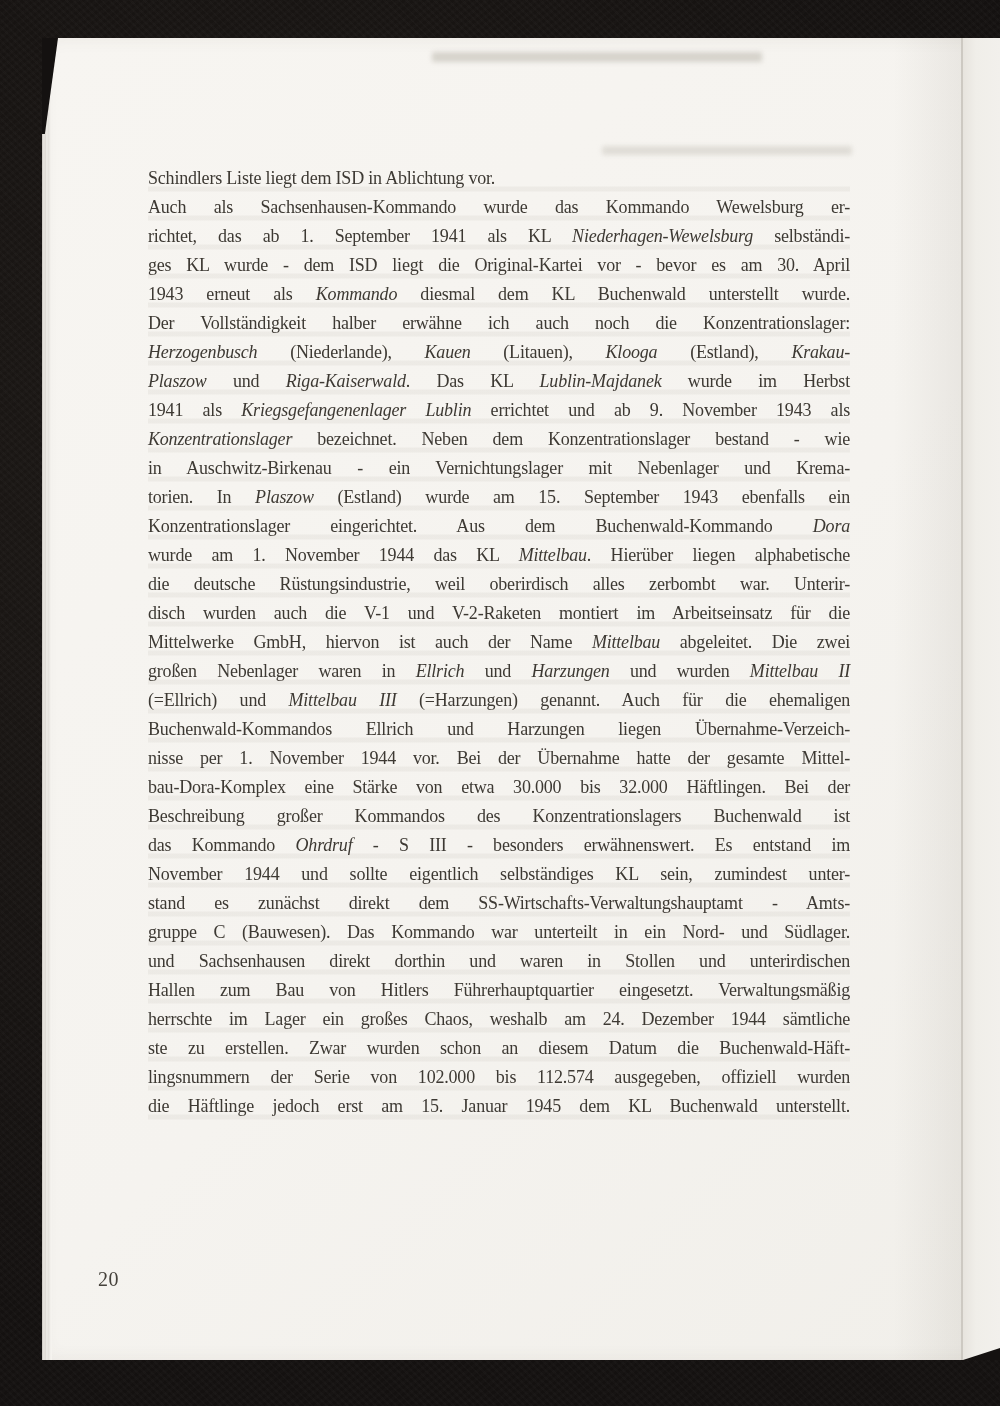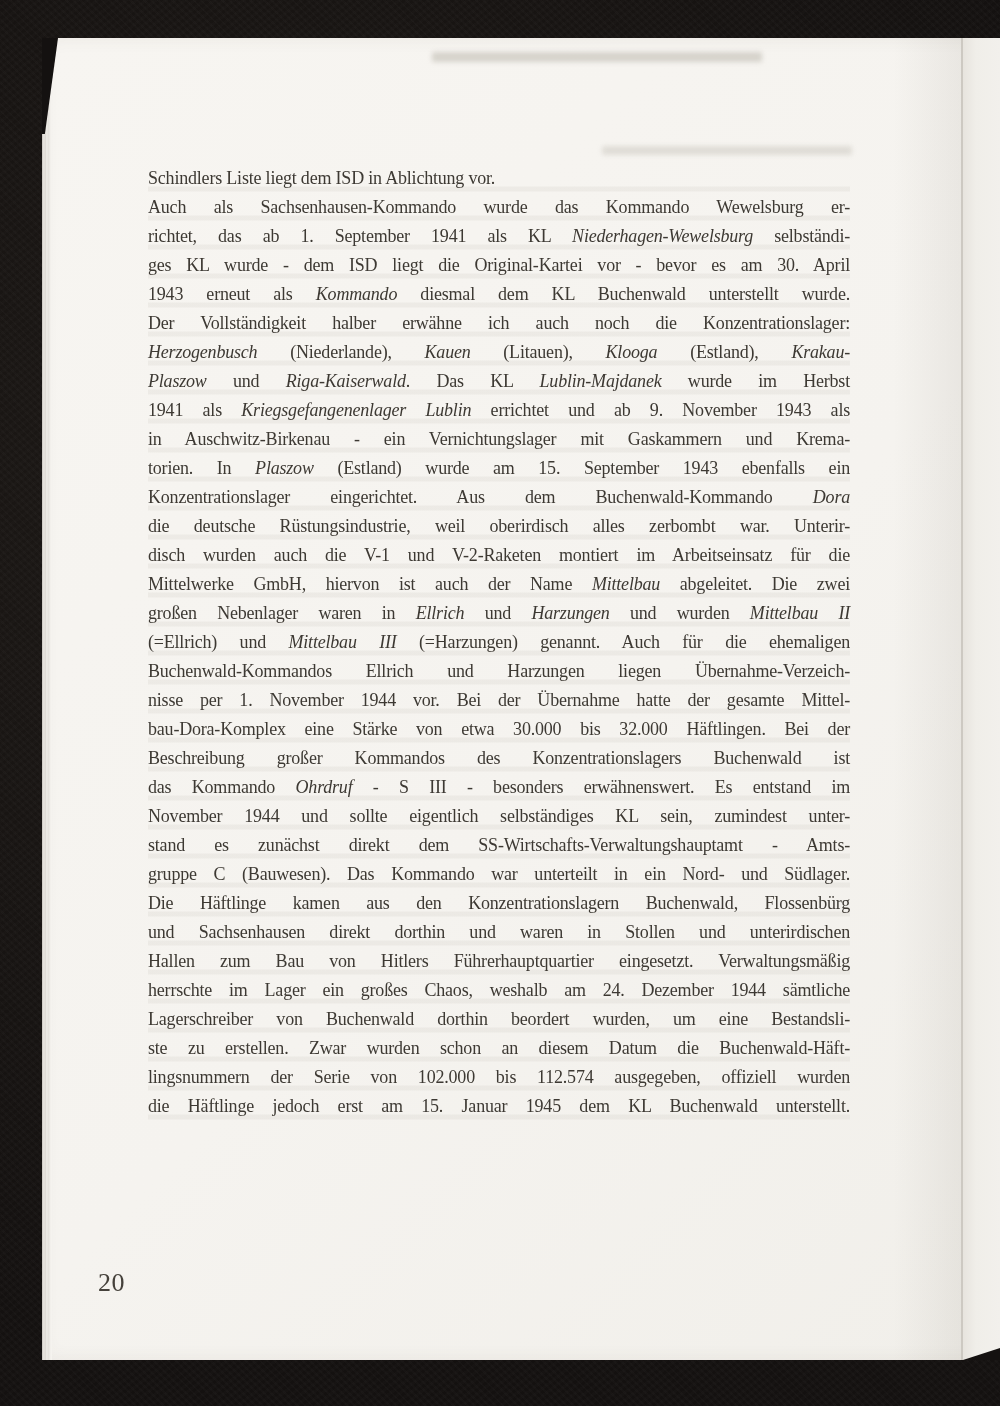--- a/index.html
+++ b/index.html
@@ -62,21 +62,21 @@
     background: repeating-linear-gradient(to bottom,
       rgba(0,0,0,0) 0px, rgba(0,0,0,0) 22px,
       rgba(158,151,139,0.10) 23px, rgba(158,151,139,0.10) 27px,
       rgba(0,0,0,0) 28px, rgba(0,0,0,0) 29px);
   }
   .line { text-align: justify; white-space: normal; }
   .line.just { text-align-last: justify; }
   .it { font-style: italic; }
   .page-number {
     position: absolute; left: 98px; top: 1268px;
-    font-size: 26px; color: #45413b; letter-spacing: 0.5px;
+    font-size: 20px; color: #45413b; letter-spacing: 0.5px;
   }
 </style>
 </head>
 <body>
 
 <div class="scan-root">
   <div class="book-page">
     <div class="page-left-edges"></div>
     <div class="corner-cut"></div>
     <div class="gutter-shadow"></div>
@@ -91,40 +91,40 @@
   <div class="text-block">
       <div class="line"><span>Schindlers Liste liegt dem ISD in Ablichtung vor.</span></div>
       <div class="line just"><span>Auch als Sachsenhausen-Kommando wurde das Kommando Wewelsburg er-</span></div>
       <div class="line just"><span>richtet, das ab 1. September 1941 als KL </span><span class="it">Niederhagen-Wewelsburg</span><span> selbständi-</span></div>
       <div class="line just"><span>ges KL wurde - dem ISD liegt die Original-Kartei vor - bevor es am 30. April</span></div>
       <div class="line just"><span>1943 erneut als </span><span class="it">Kommando</span><span> diesmal dem KL Buchenwald unterstellt wurde.</span></div>
       <div class="line just"><span>Der Vollständigkeit halber erwähne ich auch noch die Konzentrationslager:</span></div>
       <div class="line just"><span class="it">Herzogenbusch</span><span> (Niederlande), </span><span class="it">Kauen</span><span> (Litauen), </span><span class="it">Klooga</span><span> (Estland), </span><span class="it">Krakau-</span></div>
       <div class="line just"><span class="it">Plaszow</span><span> und </span><span class="it">Riga-Kaiserwald</span><span>. Das KL </span><span class="it">Lublin-Majdanek</span><span> wurde im Herbst</span></div>
       <div class="line just"><span>1941 als </span><span class="it">Kriegsgefangenenlager Lublin</span><span> errichtet und ab 9. November 1943 als</span></div>
-      <div class="line just"><span>in Auschwitz-Birkenau - ein Vernichtungslager mit Gaskammern und Krema-</span></div>
+      <div class="line just"><span class="it">Konzentrationslager</span><span> bezeichnet. Neben dem Konzentrationslager bestand - wie</span></div>
+      <div class="line just"><span>in Auschwitz-Birkenau - ein Vernichtungslager mit Nebenlager und Krema-</span></div>
       <div class="line just"><span>torien. In </span><span class="it">Plaszow</span><span> (Estland) wurde am 15. September 1943 ebenfalls ein</span></div>
       <div class="line just"><span>Konzentrationslager eingerichtet. Aus dem Buchenwald-Kommando </span><span class="it">Dora</span></div>
+      <div class="line just"><span>wurde am 1. November 1944 das KL </span><span class="it">Mittelbau</span><span>. Hierüber liegen alphabetische</span></div>
       <div class="line just"><span>die deutsche Rüstungsindustrie, weil oberirdisch alles zerbombt war. Unterir-</span></div>
       <div class="line just"><span>disch wurden auch die V-1 und V-2-Raketen montiert im Arbeitseinsatz für die</span></div>
       <div class="line just"><span>Mittelwerke GmbH, hiervon ist auch der Name </span><span class="it">Mittelbau</span><span> abgeleitet. Die zwei</span></div>
       <div class="line just"><span>großen Nebenlager waren in </span><span class="it">Ellrich</span><span> und </span><span class="it">Harzungen</span><span> und wurden </span><span class="it">Mittelbau II</span></div>
       <div class="line just"><span>(=Ellrich) und </span><span class="it">Mittelbau III</span><span> (=Harzungen) genannt. Auch für die ehemaligen</span></div>
       <div class="line just"><span>Buchenwald-Kommandos Ellrich und Harzungen liegen Übernahme-Verzeich-</span></div>
       <div class="line just"><span>nisse per 1. November 1944 vor. Bei der Übernahme hatte der gesamte Mittel-</span></div>
       <div class="line just"><span>bau-Dora-Komplex eine Stärke von etwa 30.000 bis 32.000 Häftlingen. Bei der</span></div>
       <div class="line just"><span>Beschreibung großer Kommandos des Konzentrationslagers Buchenwald ist</span></div>
       <div class="line just"><span>das Kommando </span><span class="it">Ohrdruf</span><span> - S III - besonders erwähnenswert. Es entstand im</span></div>
       <div class="line just"><span>November 1944 und sollte eigentlich selbständiges KL sein, zumindest unter-</span></div>
       <div class="line just"><span>stand es zunächst direkt dem SS-Wirtschafts-Verwaltungshauptamt - Amts-</span></div>
       <div class="line just"><span>gruppe C (Bauwesen). Das Kommando war unterteilt in ein Nord- und Südlager.</span></div>
-      <div class="line just"><span>Die Häftlinge kamen aus den Konzentrationslagern Buchenwald, Flossenbürg</span></div>
       <div class="line just"><span>und Sachsenhausen direkt dorthin und waren in Stollen und unterirdischen</span></div>
       <div class="line just"><span>Hallen zum Bau von Hitlers Führerhauptquartier eingesetzt. Verwaltungsmäßig</span></div>
       <div class="line just"><span>herrschte im Lager ein großes Chaos, weshalb am 24. Dezember 1944 sämtliche</span></div>
-      <div class="line just"><span>Lagerschreiber von Buchenwald dorthin beordert wurden, um eine Bestandsli-</span></div>
       <div class="line just"><span>ste zu erstellen. Zwar wurden schon an diesem Datum die Buchenwald-Häft-</span></div>
       <div class="line just"><span>lingsnummern der Serie von 102.000 bis 112.574 ausgegeben, offiziell wurden</span></div>
       <div class="line just"><span>die Häftlinge jedoch erst am 15. Januar 1945 dem KL Buchenwald unterstellt.</span></div>
     </div>
 
   <div class="page-number">20</div>
 </div>
 
 </body></html>

